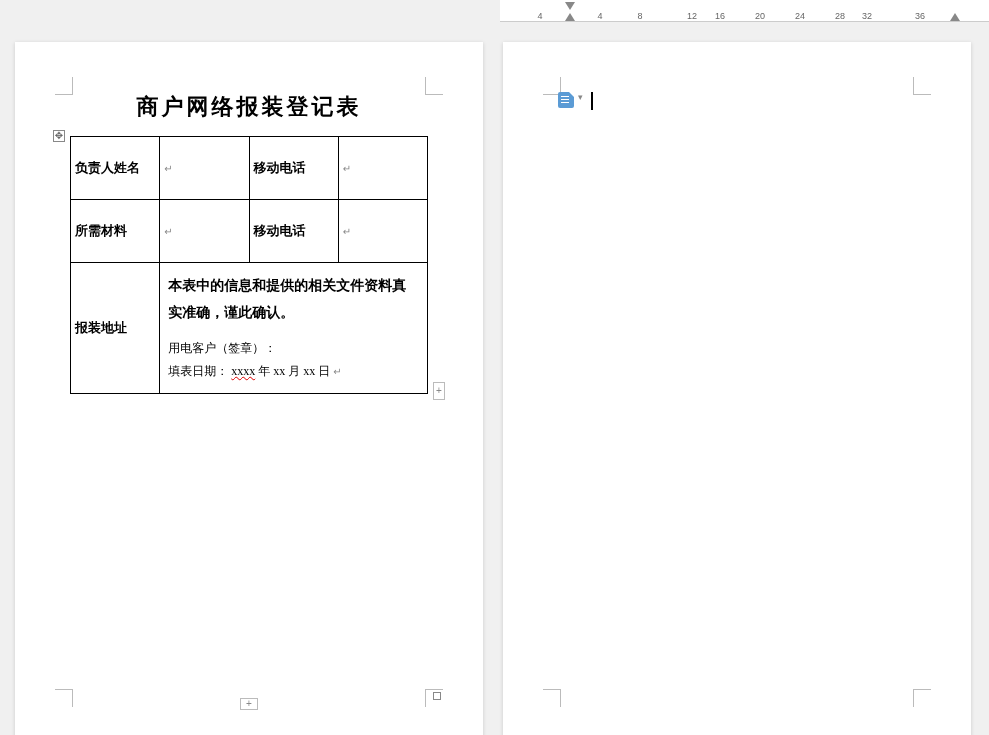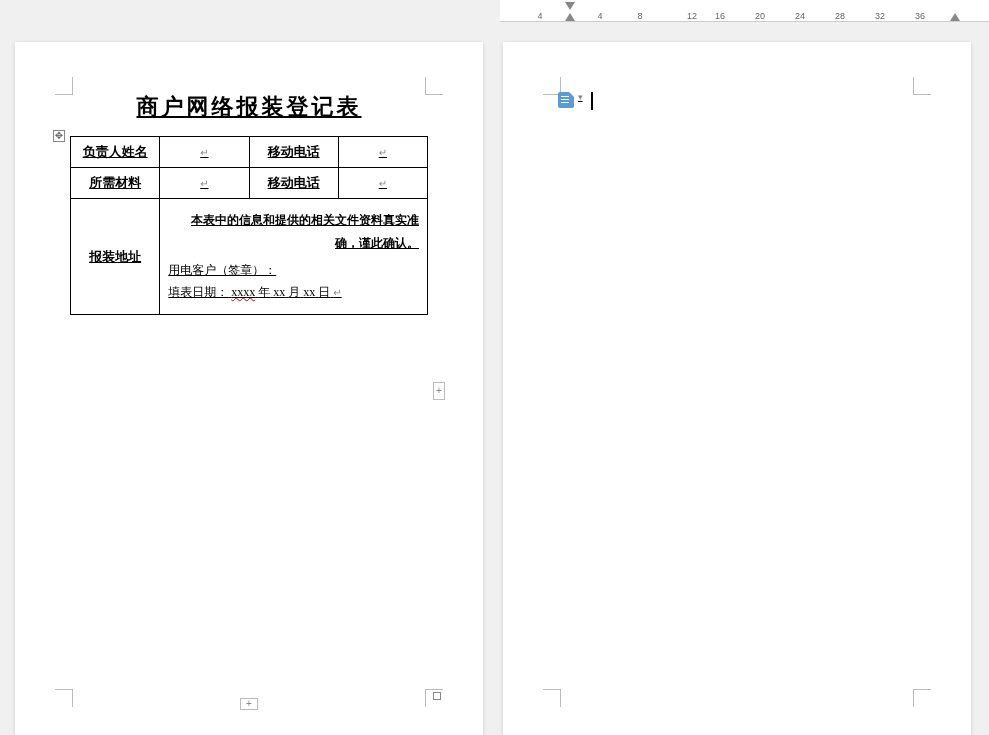--- a/index.html
+++ b/index.html
@@ -59,21 +59,20 @@
     .workspace {
       position: absolute;
       top: 22px;
       left: 0;
       right: 0;
       bottom: 0;
       display: flex;
       gap: 20px;
       padding: 20px 15px;
       overflow: hidden;
-      text-decoration: underline;
     }
     .page {
       background: #fff;
       box-shadow: 0 1px 4px rgba(0,0,0,0.15);
       position: relative;
       flex-shrink: 0;
     }
     .page-left {
       width: 468px;
       height: 700px;
@@ -118,22 +117,21 @@
       color: #666;
       line-height: 1;
     }
     .form-table {
       border-collapse: collapse;
       width: 100%;
       font-size: 13px;
     }
     .form-table td {
       border: 1.5px solid #000;
-      padding: 6px 4px;
-      text-align: center;
+      padding: 22px 4px;
       vertical-align: middle;
       font-family: SimSun, serif;
     }
     .label-cell {
       width: 80px;
       font-weight: bold;
       font-size: 13px;
     }
     .value-cell {
       width: 80px;
@@ -145,24 +143,24 @@
     .tall-row td {
       height: 155px;
     }
     .decl-cell {
       text-align: left !important;
       padding: 10px 8px !important;
       font-size: 12px;
       line-height: 1.9;
     }
     .decl-small {
-      font-size: 12px;
+      font-size: 14px;
       display: block;
-      text-align: right;
-      margin-bottom: 4px;
+      text-align: left;
+      margin-bottom: 11px;
       font-weight: bold;
     }
     .notes-row td {
       height: 130px;
     }
     .squiggle {
       text-decoration: underline wavy #d00;
       text-decoration-thickness: 1px;
     }
     .add-row-btn {
@@ -263,21 +261,21 @@
     <span class="ruler-tick" style="left:-20px">4</span>
     <span class="ruler-marker top-down" style="left:10px"></span>
     <span class="ruler-marker bottom-up" style="left:10px"></span>
     <span class="ruler-tick" style="left:40px">4</span>
     <span class="ruler-tick" style="left:80px">8</span>
     <span class="ruler-tick" style="left:132px">12</span>
     <span class="ruler-tick" style="left:160px">16</span>
     <span class="ruler-tick" style="left:200px">20</span>
     <span class="ruler-tick" style="left:240px">24</span>
     <span class="ruler-tick" style="left:280px">28</span>
-    <span class="ruler-tick" style="left:320px">32</span>
+    <span class="ruler-tick" style="left:307px">32</span>
     <span class="ruler-tick" style="left:360px">36</span>
     <span class="ruler-marker bottom-up" style="left:395px"></span>
 
   </div>
 </div>
 
 <div class="workspace">
 
   <div class="page page-left">
     <div class="corner tl"></div>

